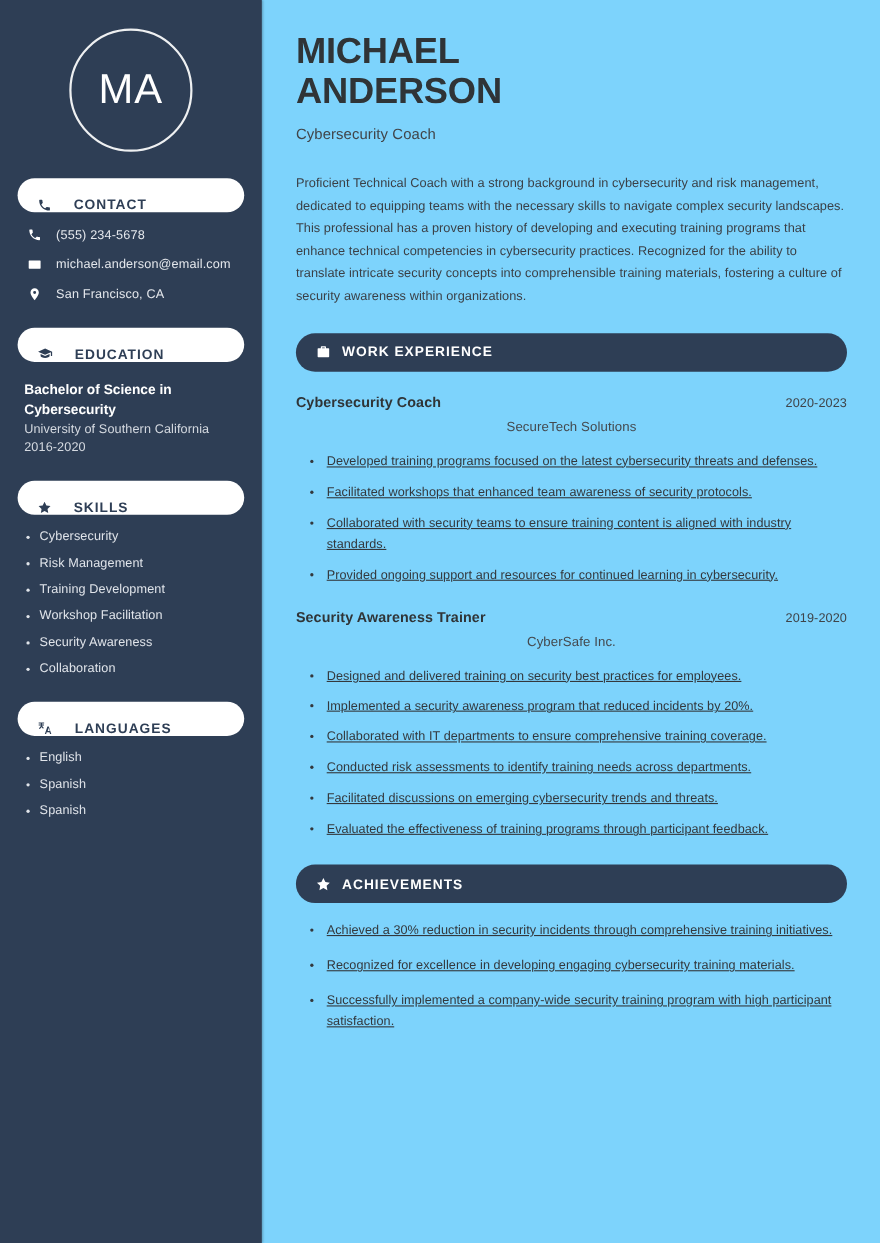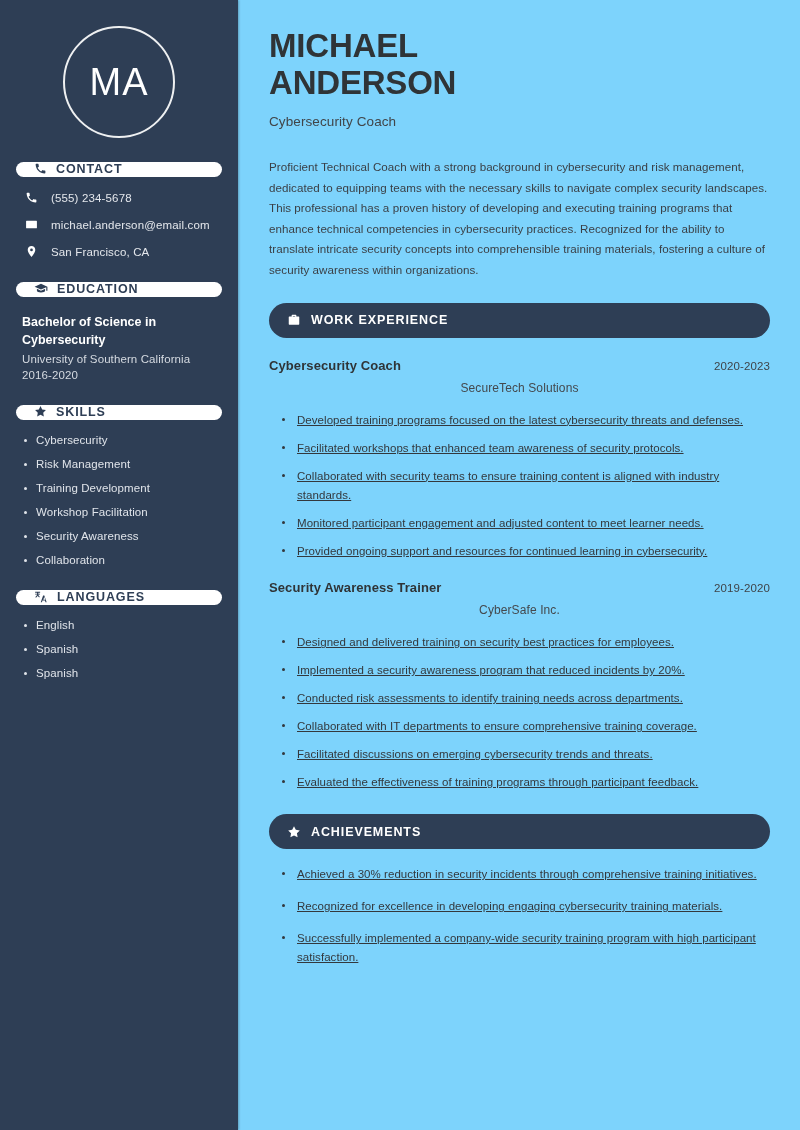--- a/index.html
+++ b/index.html
@@ -44,24 +44,24 @@
     letter-spacing: 1px;
     color: #ffffff;
   }
 
   
   .pill {
     margin-top: 24px;
     background: #ffffff;
     color: #2e3e55;
     border-radius: 18px;
-    height: 15px;
-    display: flex;
-    align-items: flex-start;
-    gap: 9px;
+    height: 31px;
+    display: flex;
+    align-items: flex-end;
+    gap: 20px;
     padding: 0 0 0 18px;
   }
   .pill .pill-label {
     font-size: 12.5px;
     font-weight: bold;
     letter-spacing: 0.9px;
   }
   .pill .ico { display: flex; align-items: center; }
   .pill svg { display: block; }
 
@@ -339,36 +339,35 @@
     <div class="job">
       <div class="job-head">
         <span class="job-title">Cybersecurity Coach</span>
         <span class="job-dates">2020-2023</span>
       </div>
       <div class="job-company">SecureTech Solutions</div>
       <ul class="main-list">
         <li>Developed training programs focused on the latest cybersecurity threats and defenses.</li>
         <li>Facilitated workshops that enhanced team awareness of security protocols.</li>
         <li>Collaborated with security teams to ensure training content is aligned with industry standards.</li>
-        <li>Monitored participant engagement and adjusted content to meet learner needs.</li>
         <li>Provided ongoing support and resources for continued learning in cybersecurity.</li>
       </ul>
     </div>
 
     <div class="job">
       <div class="job-head">
         <span class="job-title">Security Awareness Trainer</span>
         <span class="job-dates">2019-2020</span>
       </div>
       <div class="job-company">CyberSafe Inc.</div>
       <ul class="main-list">
         <li>Designed and delivered training on security best practices for employees.</li>
         <li>Implemented a security awareness program that reduced incidents by 20%.</li>
+        <li>Collaborated with IT departments to ensure comprehensive training coverage.</li>
         <li>Conducted risk assessments to identify training needs across departments.</li>
-        <li>Collaborated with IT departments to ensure comprehensive training coverage.</li>
         <li>Facilitated discussions on emerging cybersecurity trends and threats.</li>
         <li>Evaluated the effectiveness of training programs through participant feedback.</li>
       </ul>
     </div>
 
     <div class="sec-bar">
       <span class="ico">
         <svg width="14" height="14" viewBox="0 0 24 24" fill="#ffffff">
           <path d="M12 2l3.1 6.3 6.9 1-5 4.9 1.2 6.9L12 17.8 5.8 21.1 7 14.2 2 9.3l6.9-1L12 2z"></path>
         </svg>

